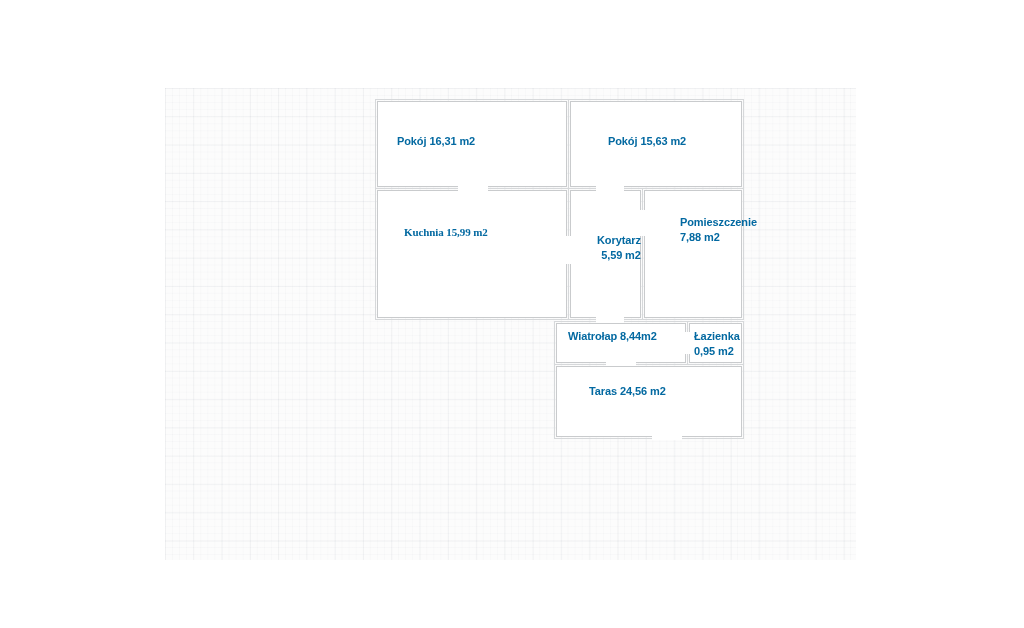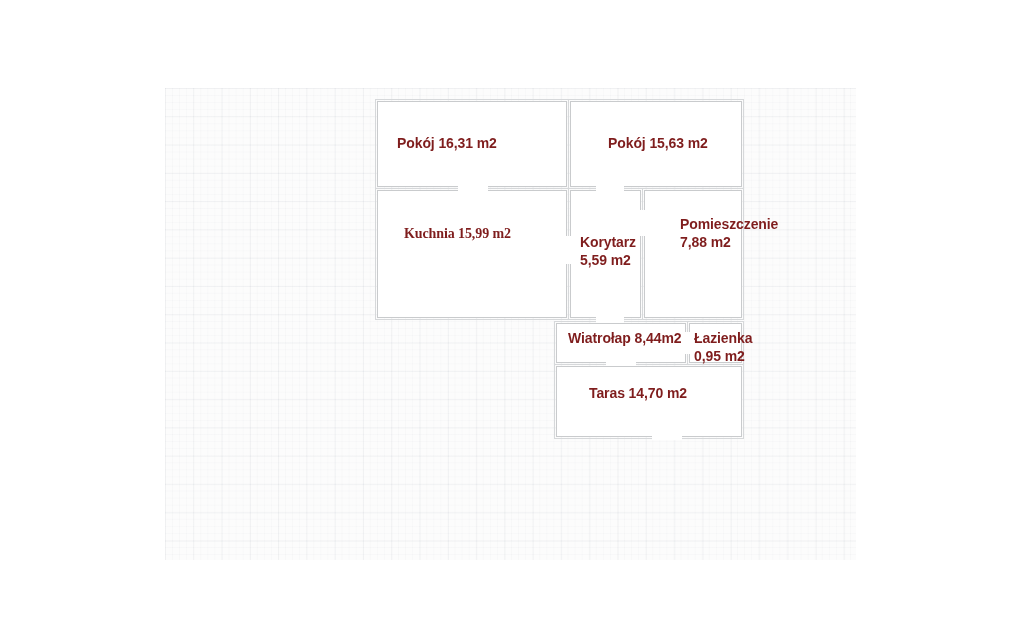--- a/index.html
+++ b/index.html
@@ -47,22 +47,22 @@
   .room::after {
     content: "";
     position: absolute;
     left: -3px; top: -3px; right: -3px; bottom: -3px;
     border: 1px solid #d6d8da;
     pointer-events: none;
   }
 
   .room-label {
     position: absolute;
-    color: #7f1d1d;
-    font-size: 14px;
+    color: #0369a1;
+    font-size: 11px;
     font-weight: 600;
     line-height: 1.32;
     letter-spacing: -0.1px;
     white-space: pre-line;
     pointer-events: none;
   }
 
   
   .door {
     position: absolute;
@@ -77,32 +77,32 @@
 <div id="plan-canvas"></div>
 
 <div id="plan-layer">
     <div class="room" style="left: 377px; top: 101px; width: 190px; height: 86px;"></div>
     <div class="room-label" style="left: 397px; top: 134px;">Pokój 16,31 m2</div>
     <div class="room" style="left: 570px; top: 101px; width: 172px; height: 86px;"></div>
     <div class="room-label" style="left: 608px; top: 134px;">Pokój 15,63 m2</div>
     <div class="room" style="left: 377px; top: 190px; width: 190px; height: 128px;"></div>
     <div class="room-label" style="left: 404px; top: 225px; font-family: Liberation Serif, serif;">Kuchnia 15,99 m2</div>
     <div class="room" style="left: 570px; top: 190px; width: 71px; height: 128px;"></div>
-    <div class="room-label" style="left: 580px; top: 233px;">Korytarz
+    <div class="room-label" style="left: 597px; top: 233px; text-align: right;">Korytarz
 5,59 m2</div>
     <div class="room" style="left: 644px; top: 190px; width: 98px; height: 128px;"></div>
     <div class="room-label" style="left: 680px; top: 215px;">Pomieszczenie
 7,88 m2</div>
     <div class="room" style="left: 556px; top: 323px; width: 130px; height: 40px;"></div>
     <div class="room-label" style="left: 568px; top: 329px;">Wiatrołap 8,44m2</div>
     <div class="room" style="left: 689px; top: 323px; width: 53px; height: 40px;"></div>
     <div class="room-label" style="left: 694px; top: 329px;">Łazienka
 0,95 m2</div>
     <div class="room" style="left: 556px; top: 366px; width: 186px; height: 71px;"></div>
-    <div class="room-label" style="left: 589px; top: 384px;">Taras 14,70 m2</div>
+    <div class="room-label" style="left: 589px; top: 384px;">Taras 24,56 m2</div>
     <div class="door" style="left: 458px; top: 185px; width: 30px; height: 7px;"></div>
     <div class="door" style="left: 596px; top: 185px; width: 28px; height: 7px;"></div>
     <div class="door" style="left: 564px; top: 236px; width: 7px; height: 28px;"></div>
     <div class="door" style="left: 638px; top: 210px; width: 7px; height: 26px;"></div>
     <div class="door" style="left: 596px; top: 315px; width: 28px; height: 8px;"></div>
     <div class="door" style="left: 684px; top: 332px; width: 7px; height: 22px;"></div>
     <div class="door" style="left: 606px; top: 359px; width: 30px; height: 7px;"></div>
     <div class="door" style="left: 652px; top: 433px; width: 30px; height: 7px;"></div>
   </div>
 

